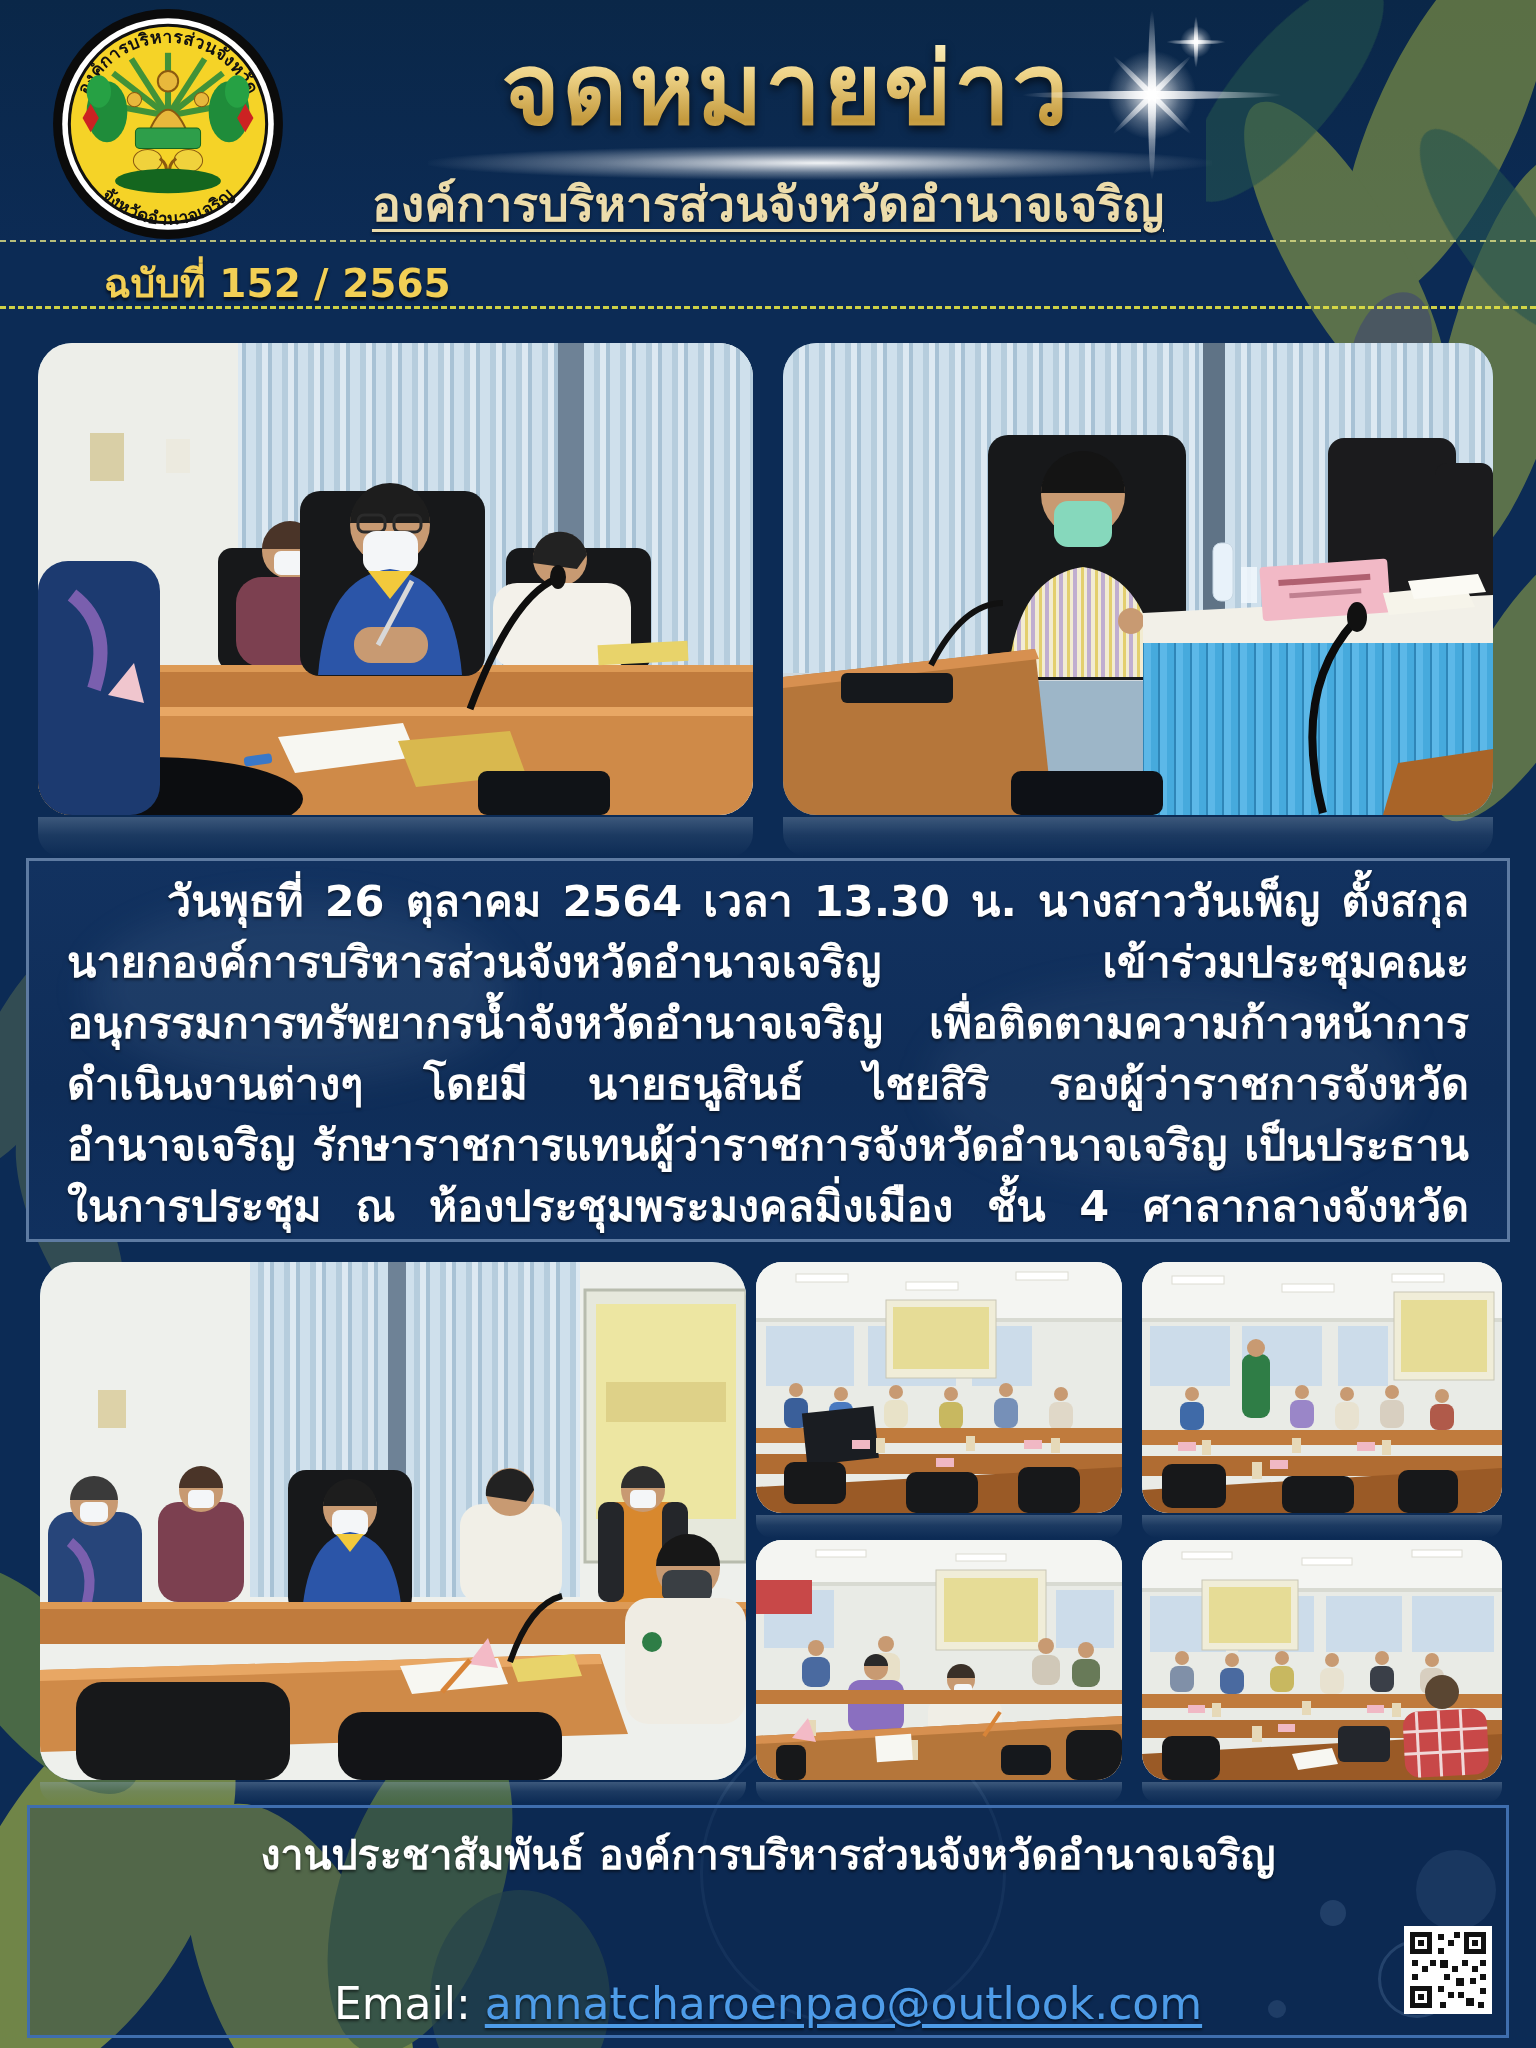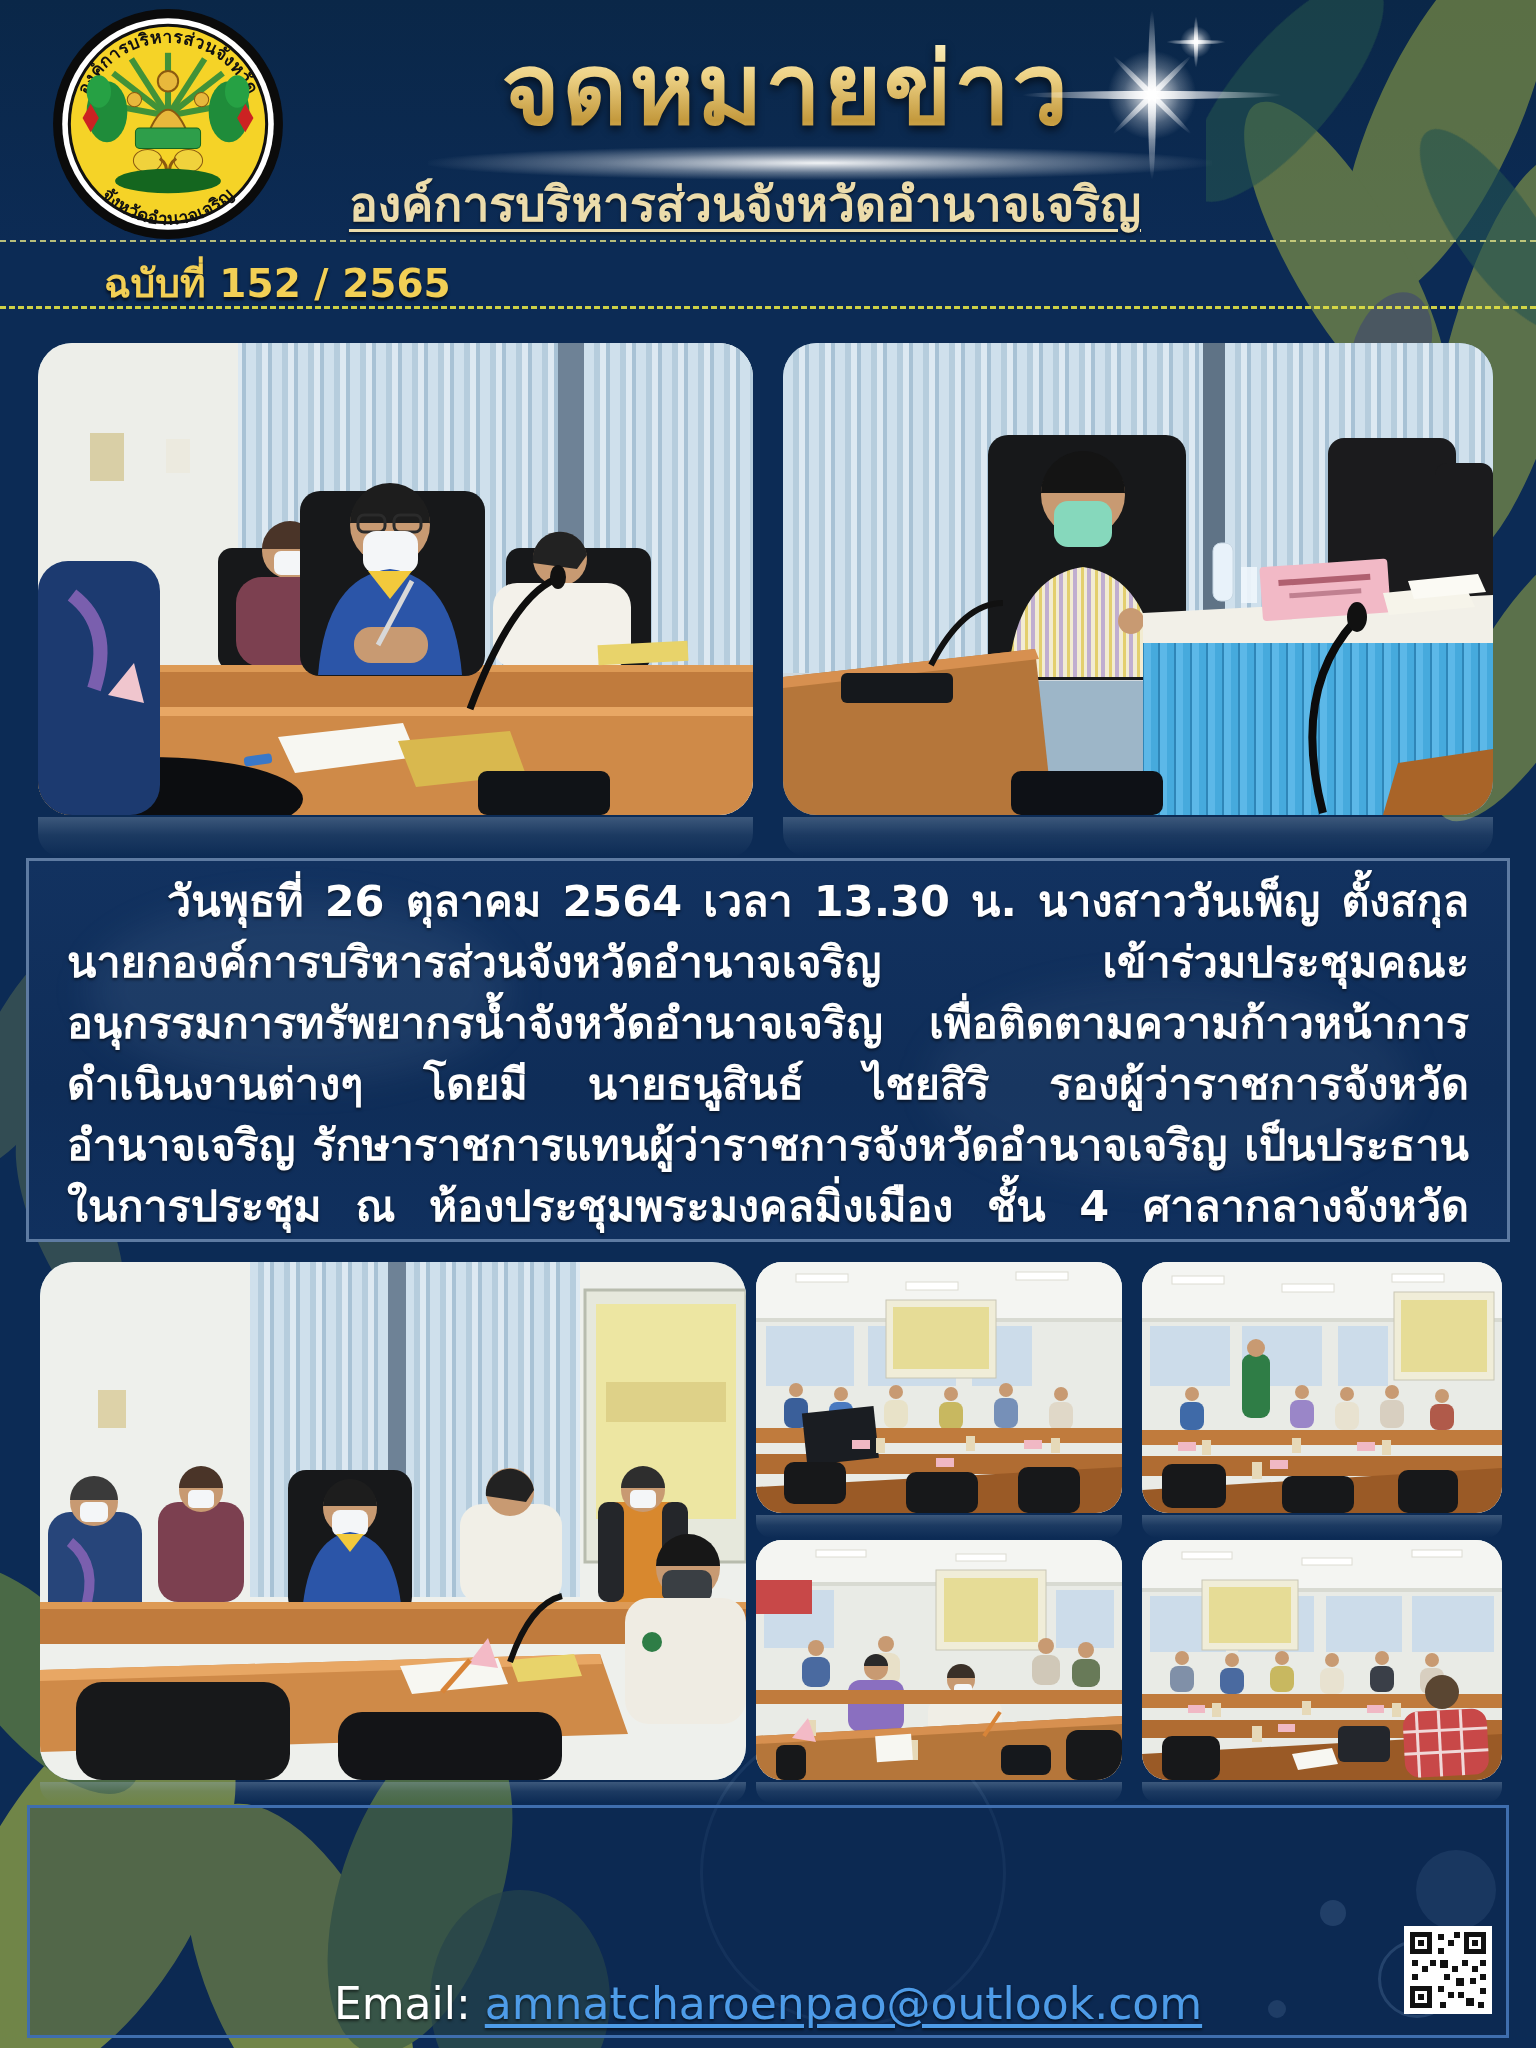--- a/index.html
+++ b/index.html
@@ -27,20 +27,21 @@
   .swoosh{position:absolute;left:428px;top:146px;width:784px;height:34px;
     background:radial-gradient(ellipse at center,rgba(255,255,255,.95) 0%,rgba(255,255,255,.35) 40%,rgba(255,255,255,0) 72%);}
   .sparkle{position:absolute;}
   .sparkle .beam{position:absolute;background:linear-gradient(90deg,rgba(255,255,255,0),#fff 50%,rgba(255,255,255,0));border-radius:50%;}
   .sparkle .glow{position:absolute;border-radius:50%;background:radial-gradient(circle,rgba(255,255,255,.98) 0%,rgba(255,255,255,.25) 45%,rgba(255,255,255,0) 70%);}
   .subtitle{
     position:absolute;left:0;top:166px;width:1490px;text-align:center;
     font-size:48px;font-weight:bold;color:#ecdcab;
     text-decoration:underline;text-underline-offset:8px;text-decoration-thickness:3px;
     text-shadow:0 2px 3px rgba(0,0,0,.5);
+    padding-left:23px;
   }
   .divider-a{position:absolute;left:0;top:240px;width:1536px;border-top:2px dashed rgba(215,216,130,.85);}
   .divider-b{position:absolute;left:0;top:306px;width:1536px;border-top:3px dashed rgba(226,226,70,.9);}
   .issue-left,.issue-right{
     position:absolute;top:252px;font-size:39px;font-weight:bold;color:#f2cf55;
     text-shadow:0 3px 3px rgba(0,0,0,.6);
   }
   .issue-left{left:104px;}
   .issue-right{right:106px;}
   
@@ -553,20 +554,21 @@
     </svg>
   </figure>
 
   <div class="refl" style="left:756px;top:1515px;width:366px;height:23px;border-radius:0 0 16px 16px;"></div>
   <div class="refl" style="left:1142px;top:1515px;width:360px;height:23px;border-radius:0 0 16px 16px;"></div>
   <div class="refl" style="left:40px;top:1782px;width:706px;height:21px;border-radius:0 0 18px 18px;"></div>
   <div class="refl" style="left:756px;top:1782px;width:366px;height:21px;border-radius:0 0 16px 16px;"></div>
   <div class="refl" style="left:1142px;top:1782px;width:360px;height:21px;border-radius:0 0 16px 16px;"></div>
 
   <footer class="footer-box">
+    <div class="f-line f1">งานประชาสัมพันธ์ องค์การบริหารส่วนจังหวัดอำนาจเจริญ</div>
     <div class="f-line f4"><span>Email: </span><a class="link" href="#">amnatcharoenpao@outlook.com</a></div>
     <svg class="qr" viewBox="0 0 88 88">
       <rect width="88" height="88" fill="#ffffff"></rect>
       <g fill="#111111">
         <rect x="6" y="6" width="22" height="22"></rect>
           <rect x="60" y="6" width="22" height="22"></rect>
           <rect x="6" y="60" width="22" height="22"></rect>
         <rect x="11" y="11" width="12" height="12" fill="#fff"></rect>
           <rect x="65" y="11" width="12" height="12" fill="#fff"></rect>
           <rect x="11" y="65" width="12" height="12" fill="#fff"></rect>

